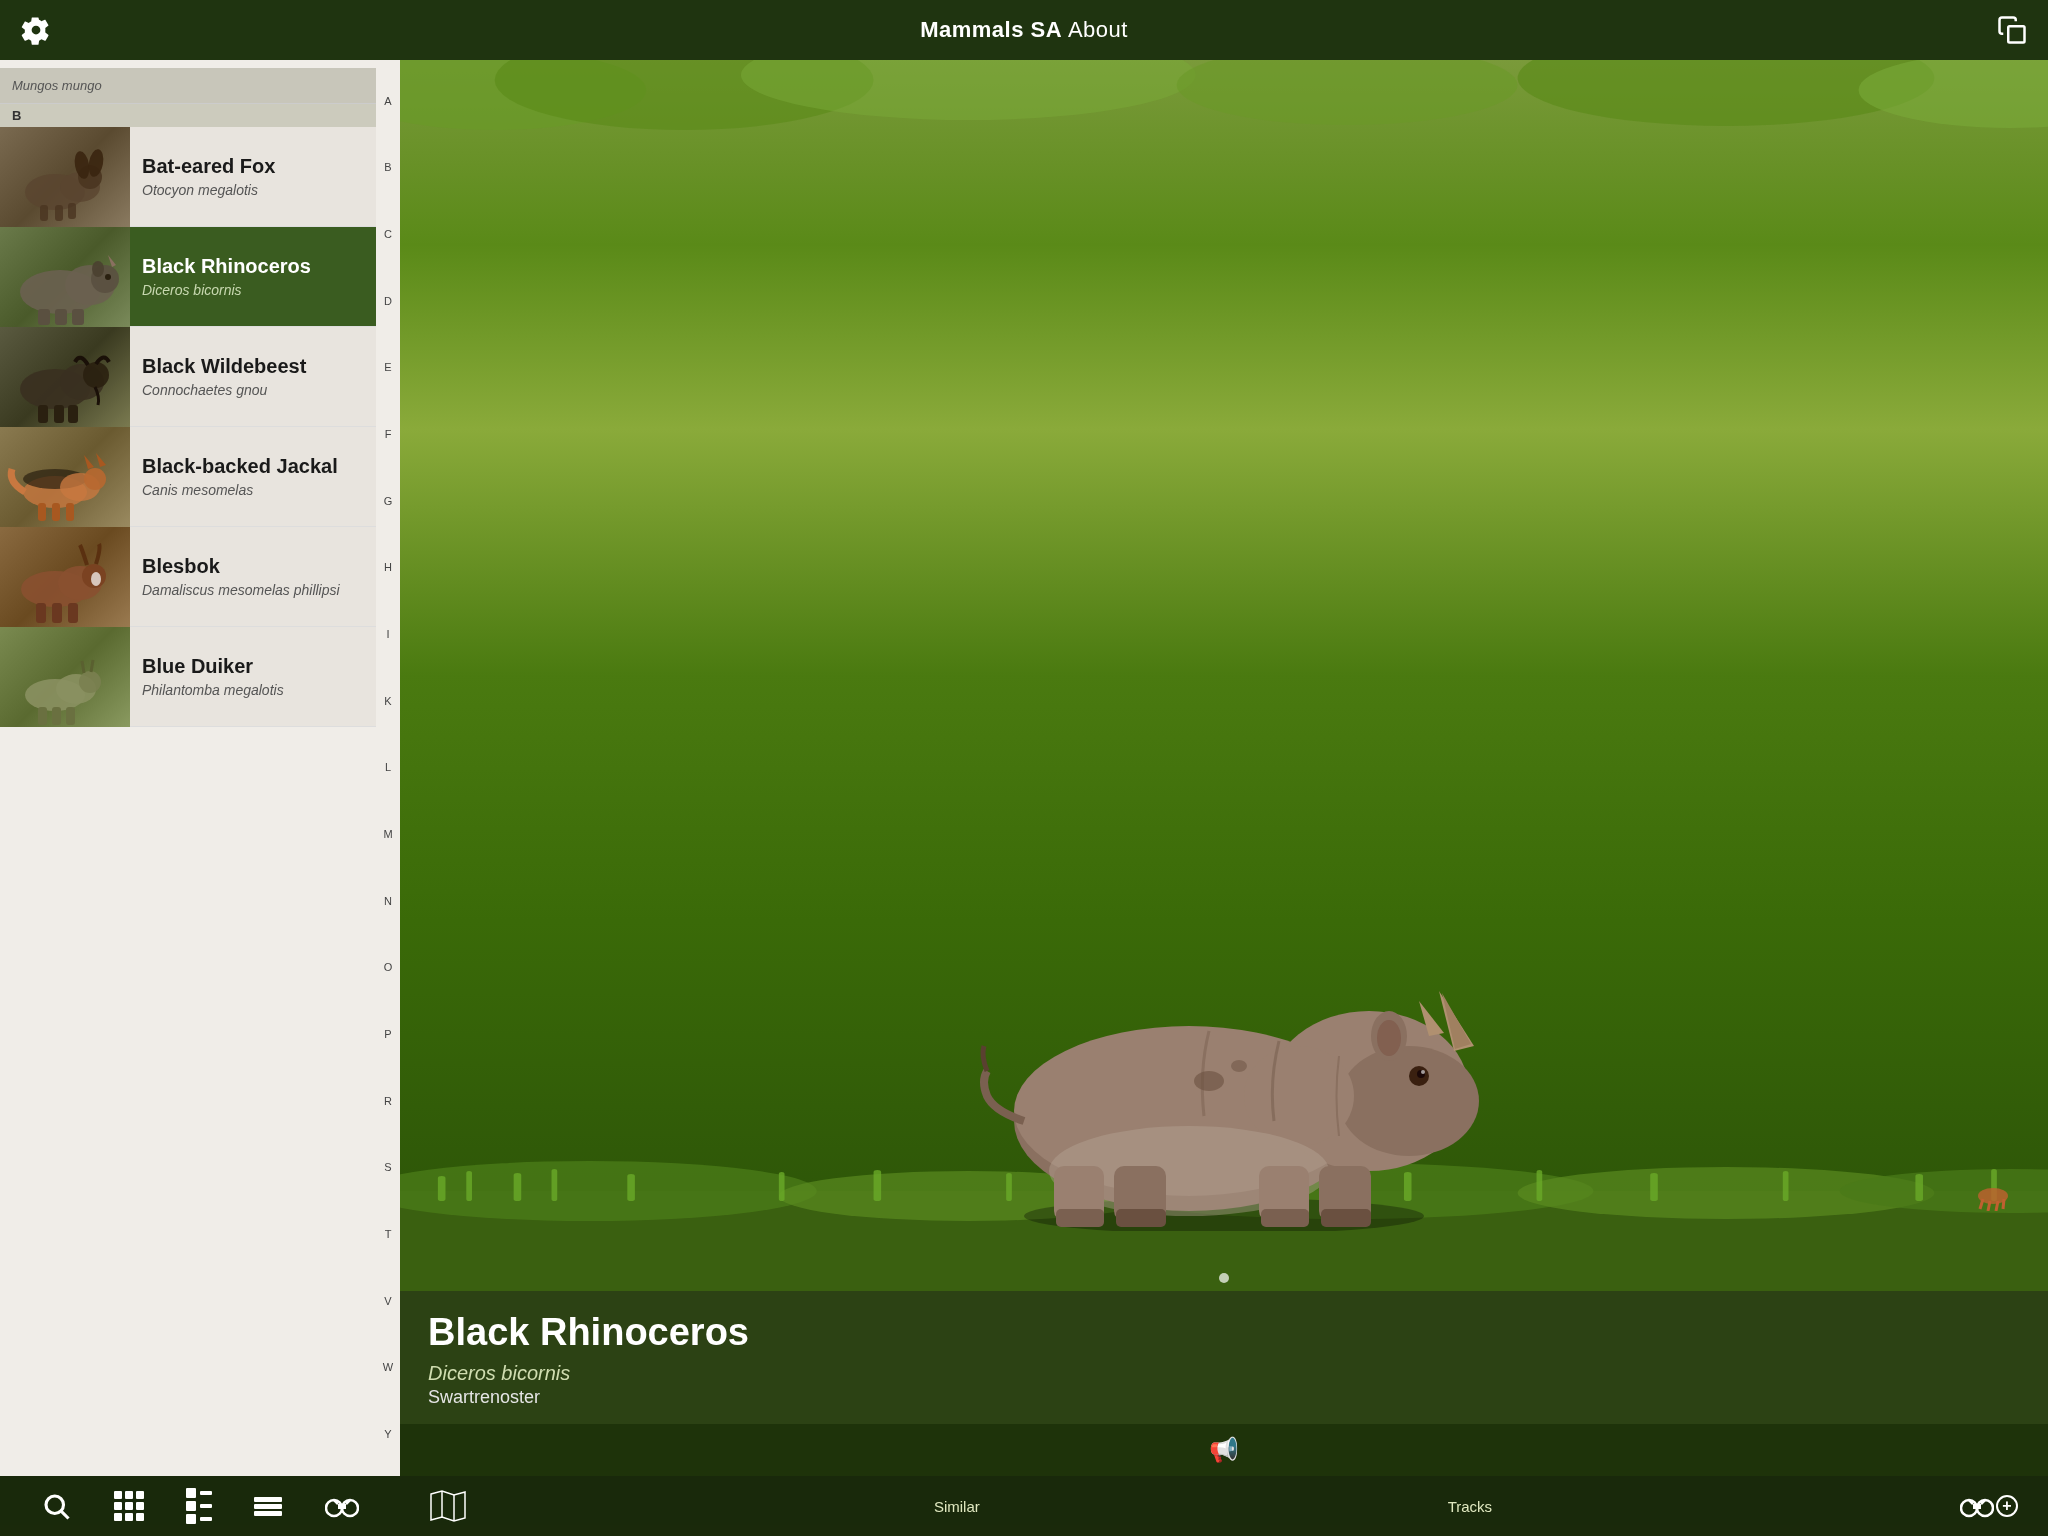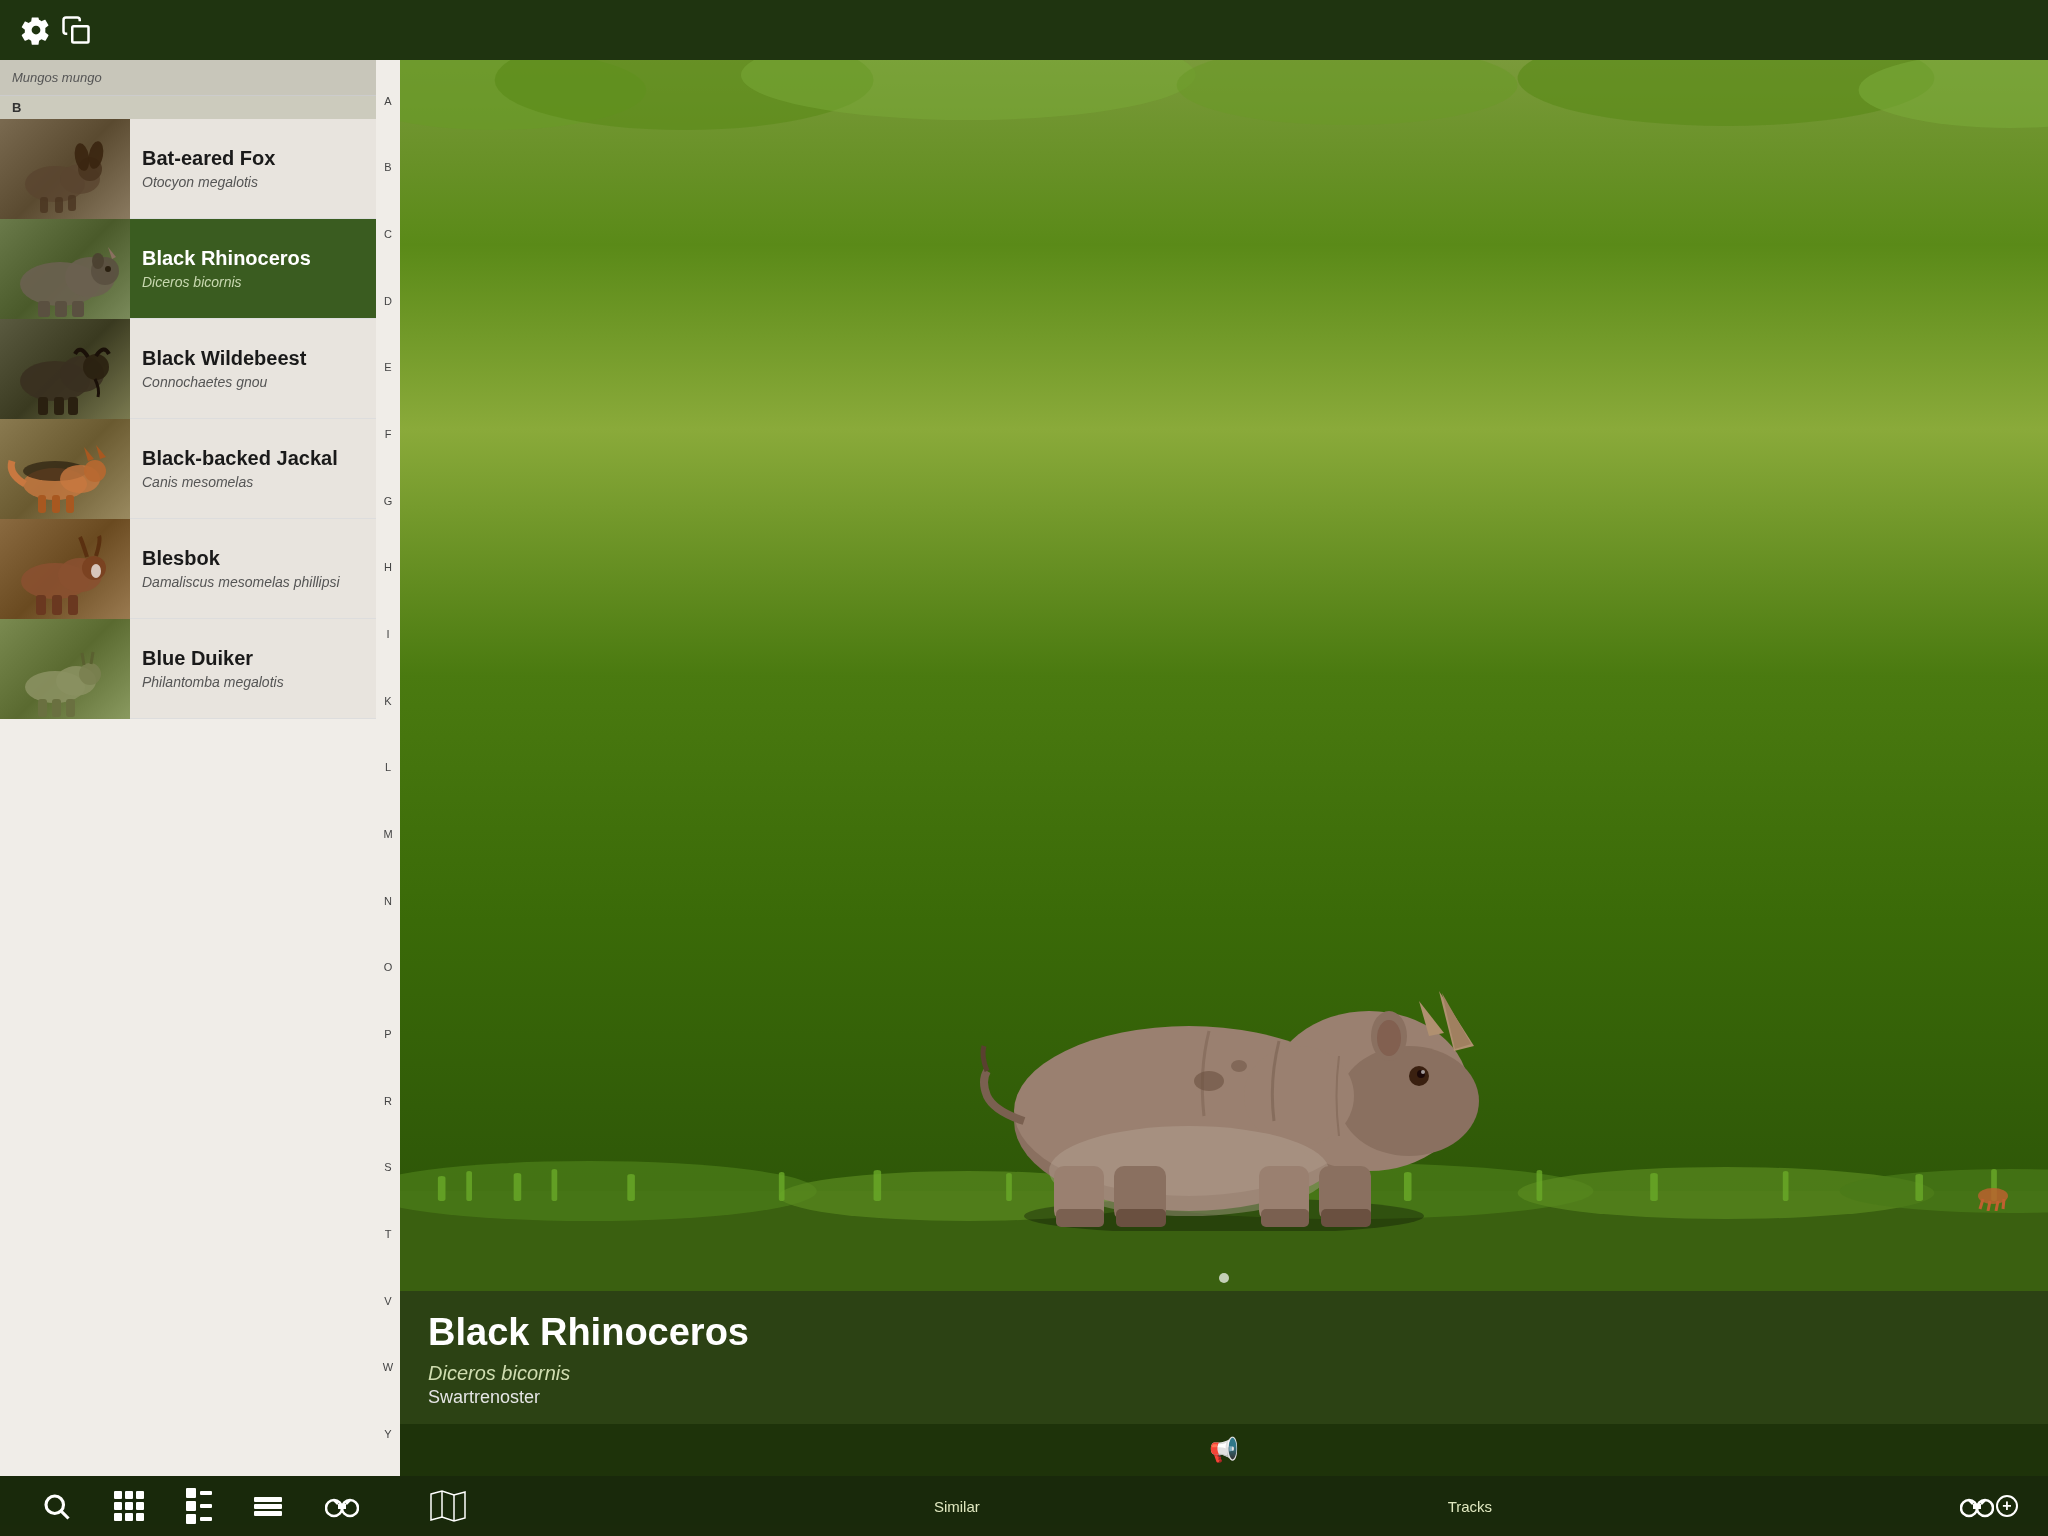--- a/index.html
+++ b/index.html
@@ -80,20 +80,21 @@
       padding: 4px 12px;
       font-size: 13px;
       font-weight: 600;
       color: #333;
     }
 
     .animal-list {
       flex: 1;
       overflow-y: auto;
       padding-right: 24px;
+      margin-top: 8px;
     }
 
     .animal-item {
       display: flex;
       align-items: center;
       height: 100px;
       border-bottom: 1px solid #ddd;
       cursor: pointer;
       background: #e8e4de;
     }
@@ -288,20 +289,24 @@
     }
   </style>
 </head>
 <body>
 
 <div class="header">
   <div class="gear-btn">
     <svg class="gear-icon-svg" viewBox="0 0 24 24">
       <path d="M12 15.5A3.5 3.5 0 0 1 8.5 12 3.5 3.5 0 0 1 12 8.5a3.5 3.5 0 0 1 3.5 3.5 3.5 3.5 0 0 1-3.5 3.5m7.43-2.92c.04-.34.07-.69.07-1.08s-.03-.73-.07-1.08l2.32-1.82c.21-.16.27-.46.13-.7l-2.2-3.8c-.13-.25-.42-.34-.68-.25l-2.73 1.1c-.57-.44-1.18-.79-1.86-1.06L14.05 2.4c-.05-.28-.3-.4-.55-.4h-4.4c-.25 0-.5.12-.55.4l-.41 2.89c-.68.27-1.29.62-1.86 1.06L3.55 5.25c-.26-.09-.55 0-.68.25l-2.2 3.8c-.14.24-.08.54.13.7l2.32 1.82c-.04.35-.07.7-.07 1.08s.03.73.07 1.08L.8 15.8c-.21.16-.27.46-.13.7l2.2 3.8c.13.25.42.34.68.25l2.73-1.1c.57.44 1.18.79 1.86 1.06l.41 2.89c.05.28.3.4.55.4h4.4c.25 0 .5-.12.55-.4l.41-2.89c.68-.27 1.29-.62 1.86-1.06l2.73 1.1c.26.09.55 0 .68-.25l2.2-3.8c.14-.24.08-.54-.13-.7l-2.32-1.82z"></path>
     </svg>
+  </div>
+  <div class="header-title">
+    <span>Mammals SA</span>
+    <span class="about">About</span>
   </div>
   <div class="copy-btn">
     <svg class="copy-icon-svg" viewBox="0 0 24 24">
       <rect x="9" y="9" width="13" height="13" rx="1" ry="1" stroke="white" stroke-width="2" fill="none"></rect>
       <path d="M5 15H4a2 2 0 0 1-2-2V4a2 2 0 0 1 2-2h9a2 2 0 0 1 2 2v1" stroke="white" stroke-width="2" fill="none"></path>
     </svg>
   </div>
 </div>
 
 <div class="left-panel">

